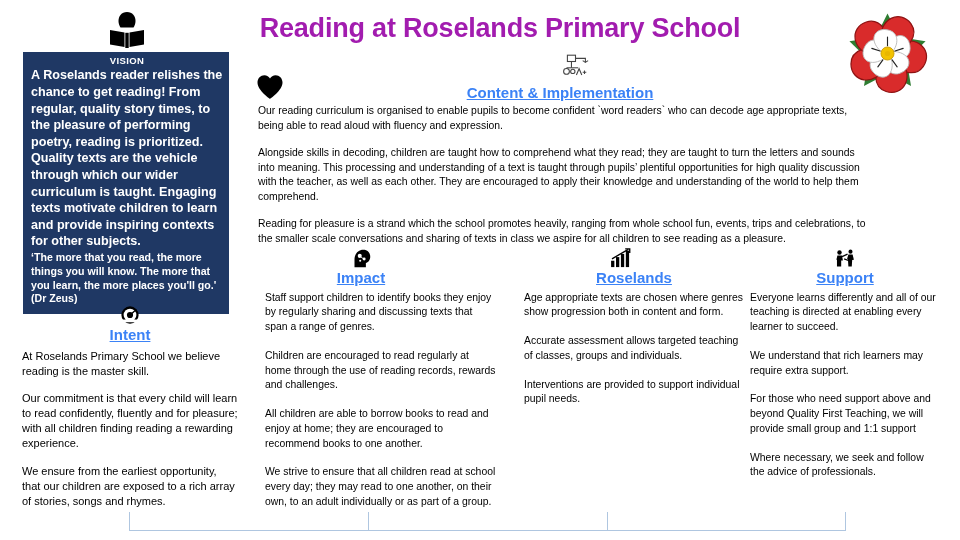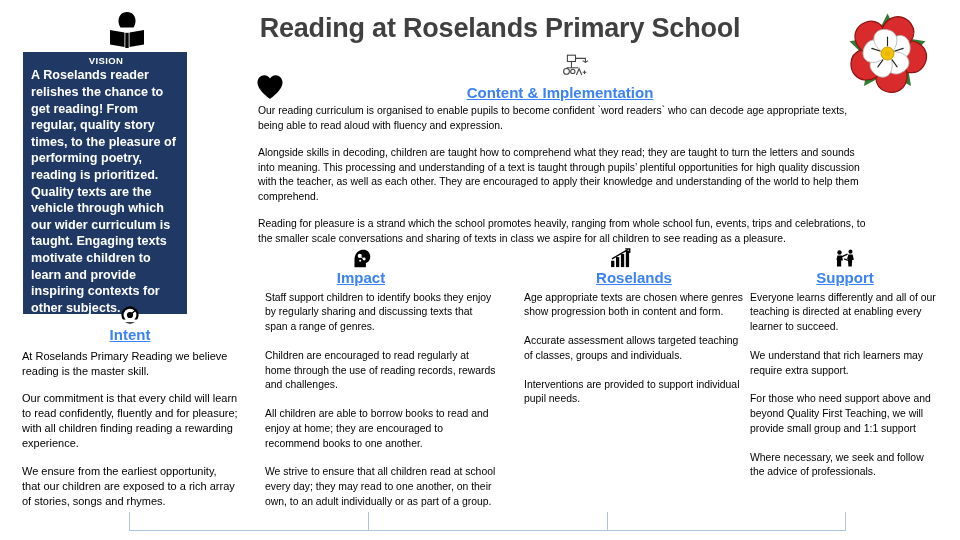--- a/index.html
+++ b/index.html
@@ -23,21 +23,21 @@
 
   
   .title {
     position: absolute;
     left: 180px;
     top: 14px;
     width: 640px;
     text-align: center;
     font-size: 27px;
     font-weight: bold;
-    color: #404040;
+    color: #a21caf;
     letter-spacing: -0.2px;
     line-height: 1.1;
   }
 
   
   .rose-logo {
     position: absolute;
     left: 841px;
     top: 10px;
     width: 93px;
@@ -51,21 +51,21 @@
     top: 10px;
     width: 38px;
     height: 40px;
   }
 
   
   .vision-panel {
     position: absolute;
     left: 23px;
     top: 52px;
-    width: 164px;
+    width: 206px;
     height: 262px;
     background: #1F3864;
     color: #ffffff;
     box-sizing: border-box;
     padding: 3px 6px 4px 8px;
   }
   .vision-label {
     text-align: center;
     font-size: 9.5px;
     font-weight: bold;
@@ -313,21 +313,21 @@
       <svg viewBox="0 0 24 22" width="22" height="20" aria-hidden="true">
         <circle cx="12" cy="11" r="9.5" fill="#000"></circle>
         <circle cx="12" cy="11" r="7" fill="#fff"></circle>
         <circle cx="12" cy="11" r="3.4" fill="#000"></circle>
         <path d="M12 11 L19 5" stroke="#000" stroke-width="1.6" fill="none"></path>
         <path d="M3.5 16 L20.5 16 L20.5 19 L3.5 19 Z" fill="#fff"></path>
       </svg>
     </div>
     <div class="col-head">Intent</div>
     <div class="intent-body">
-      <p>At Roselands Primary Reading we believe reading is the master skill.</p>
+      <p>At Roselands Primary School we believe reading is the master skill.</p>
       <p>Our commitment is that every child will learn to read confidently, fluently and for pleasure; with all children finding reading a rewarding experience.</p>
       <p>We ensure from the earliest opportunity, that our children are exposed to a rich array of stories, songs and rhymes.</p>
     </div>
   </div>
 
   <div class="col col-impact">
     <div style="text-align:center; margin-left:-40px; height:22px;">
       <svg viewBox="0 0 24 24" width="21" height="21" aria-hidden="true">
         <path d="M4 22 L4 13 C4 6.5 8.5 2 14 2 C19 2 22 5.5 22 10 C22 14 19.5 16.5 17 17 L17 22 Z" fill="#000"></path>
         <circle cx="10" cy="9" r="2.3" fill="#fff"></circle>

